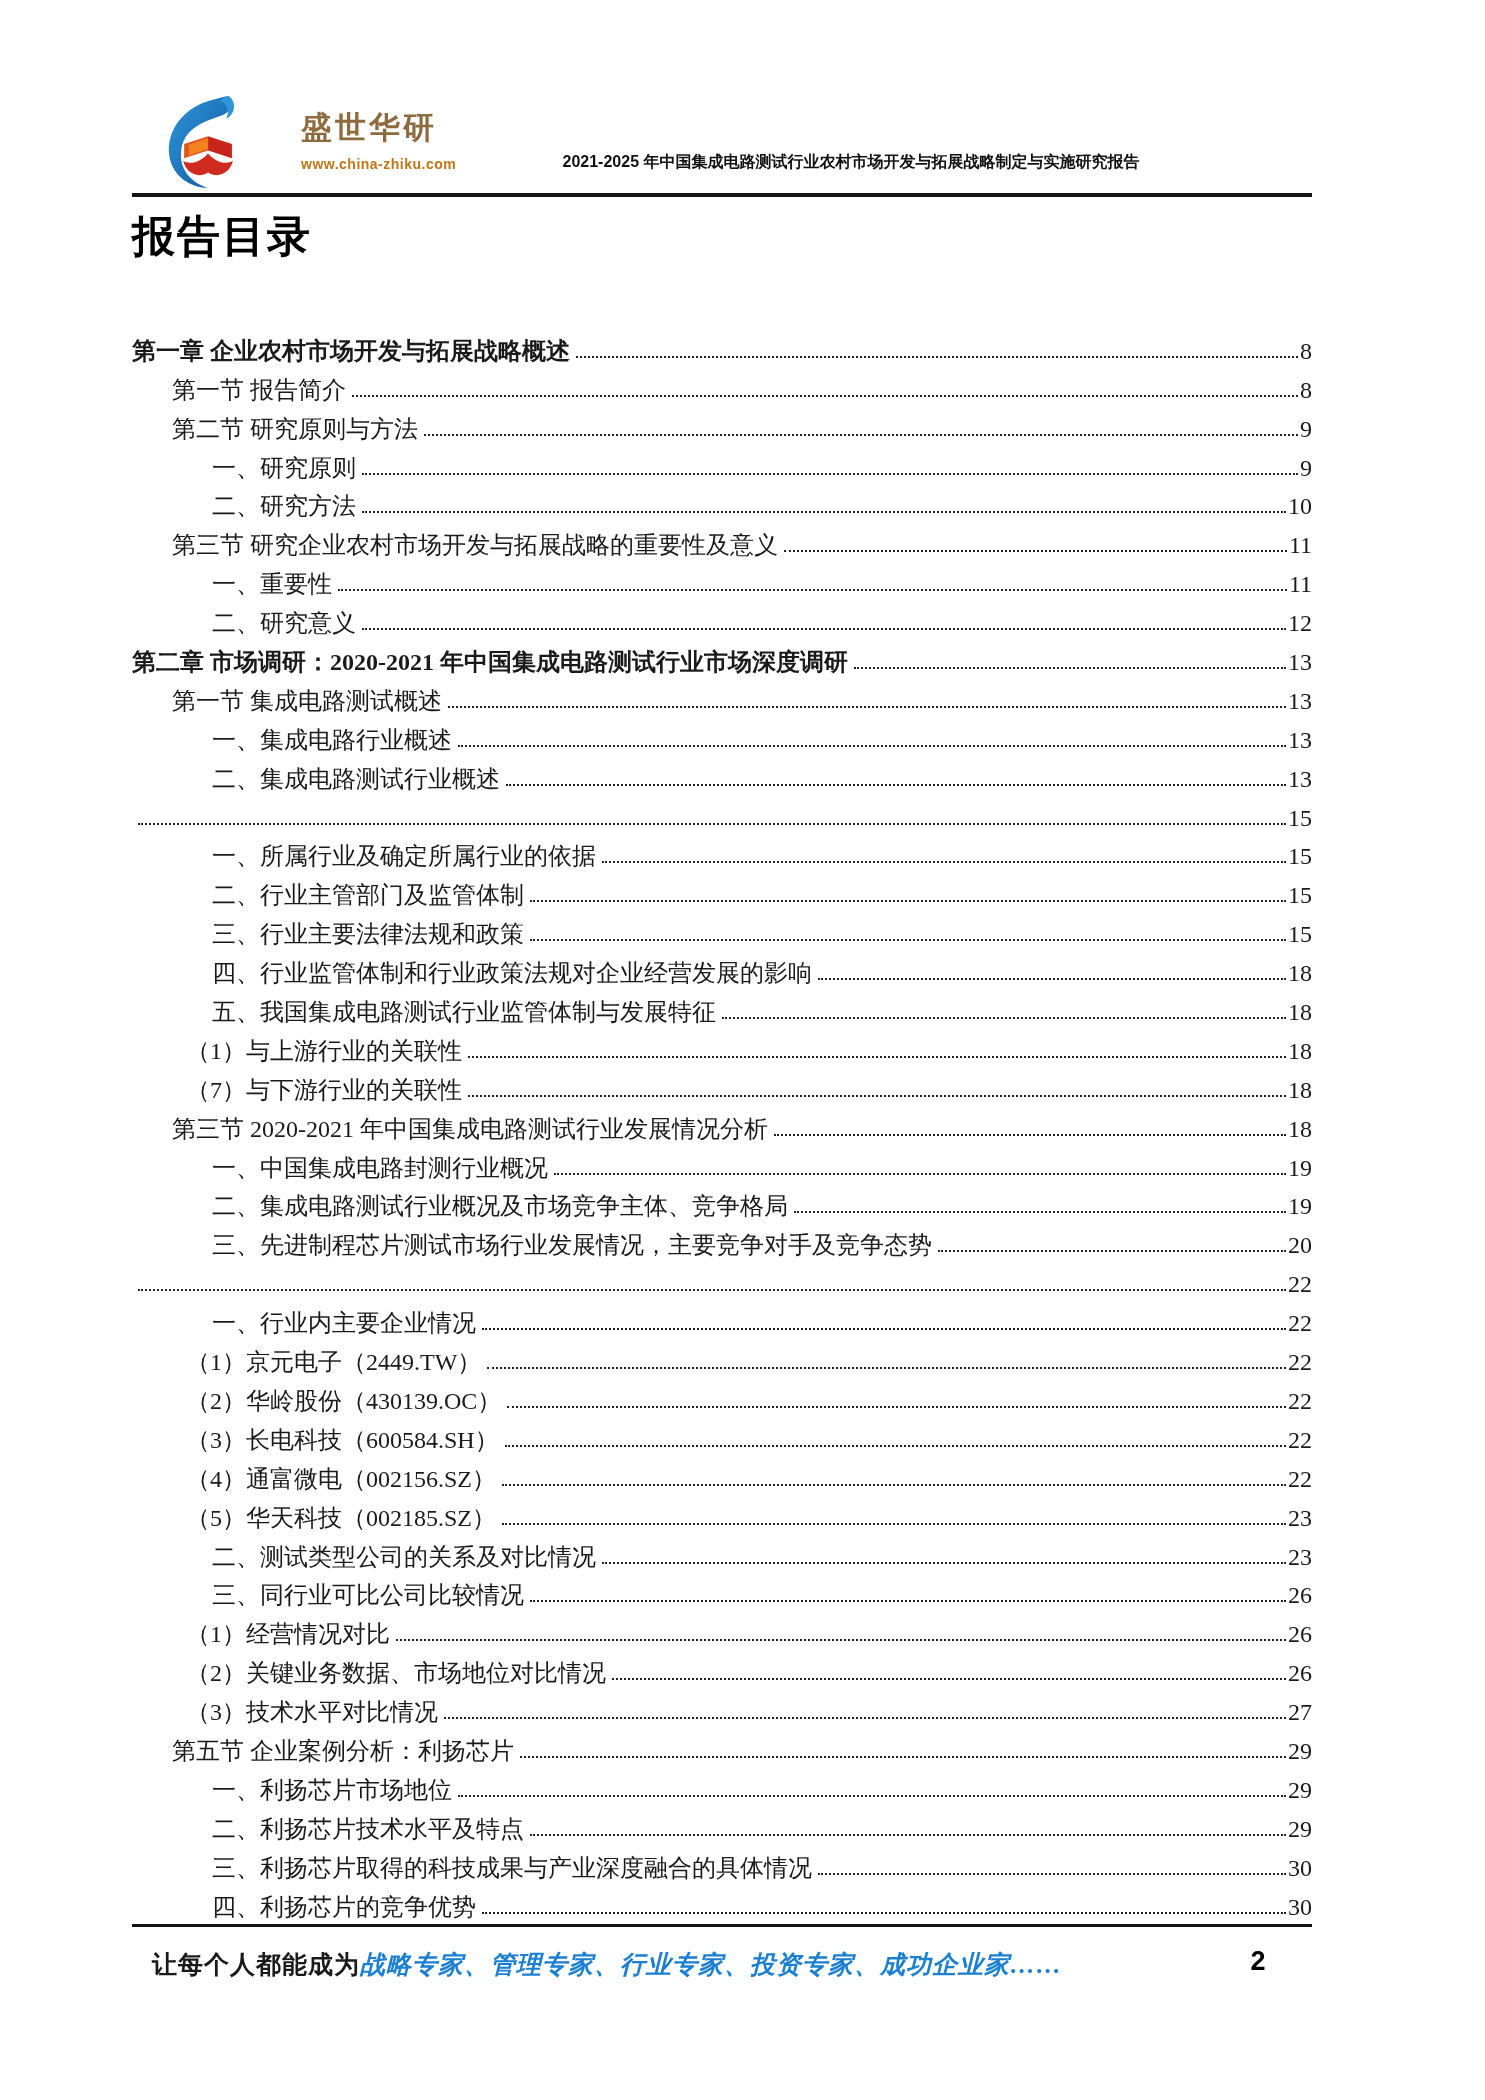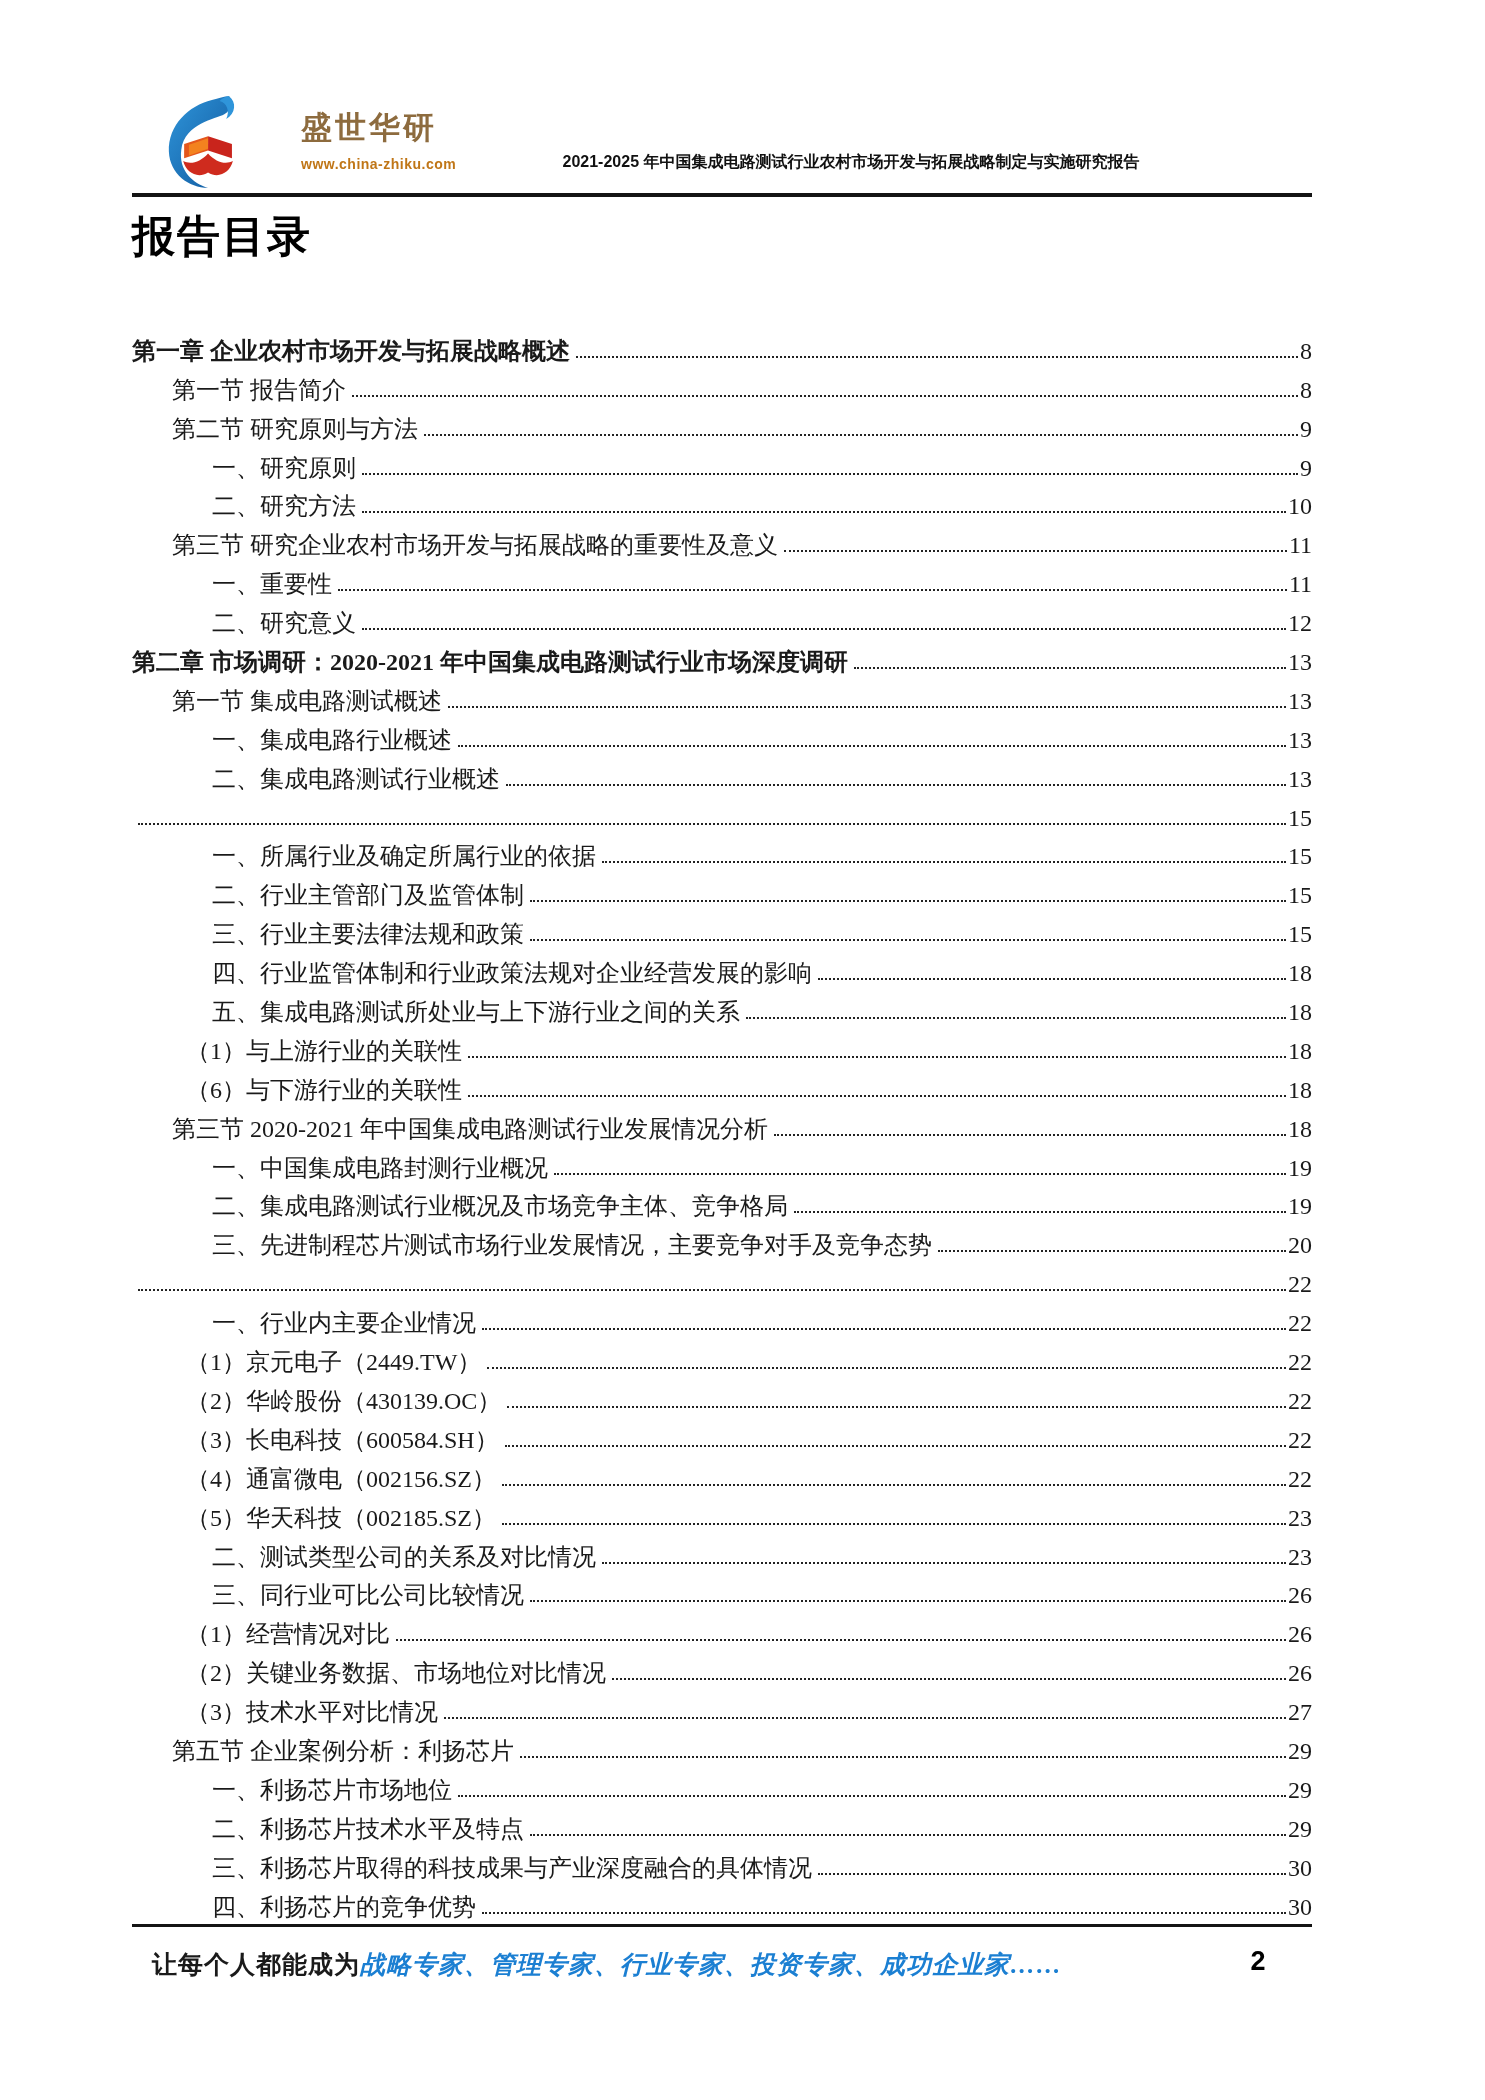--- a/index.html
+++ b/index.html
@@ -171,31 +171,31 @@
         <span class="toc-text">三、行业主要法律法规和政策</span>
         <span class="toc-leader"></span>
         <span class="toc-page">15</span>
       </div>
       <div class="toc-row level-3">
         <span class="toc-text">四、行业监管体制和行业政策法规对企业经营发展的影响</span>
         <span class="toc-leader"></span>
         <span class="toc-page">18</span>
       </div>
       <div class="toc-row level-3">
-        <span class="toc-text">五、集成电路测试所处业与上下游行业之间的关系</span>
+        <span class="toc-text">五、我国集成电路测试行业监管体制与发展特征</span>
         <span class="toc-leader"></span>
         <span class="toc-page">18</span>
       </div>
       <div class="toc-row level-4">
         <span class="toc-text">（1）与上游行业的关联性</span>
         <span class="toc-leader"></span>
         <span class="toc-page">18</span>
       </div>
       <div class="toc-row level-4">
-        <span class="toc-text">（6）与下游行业的关联性</span>
+        <span class="toc-text">（7）与下游行业的关联性</span>
         <span class="toc-leader"></span>
         <span class="toc-page">18</span>
       </div>
       <div class="toc-row level-2">
         <span class="toc-text">第三节 2020-2021 年中国集成电路测试行业发展情况分析</span>
         <span class="toc-leader"></span>
         <span class="toc-page">18</span>
       </div>
       <div class="toc-row level-3">
         <span class="toc-text">一、中国集成电路封测行业概况</span>

